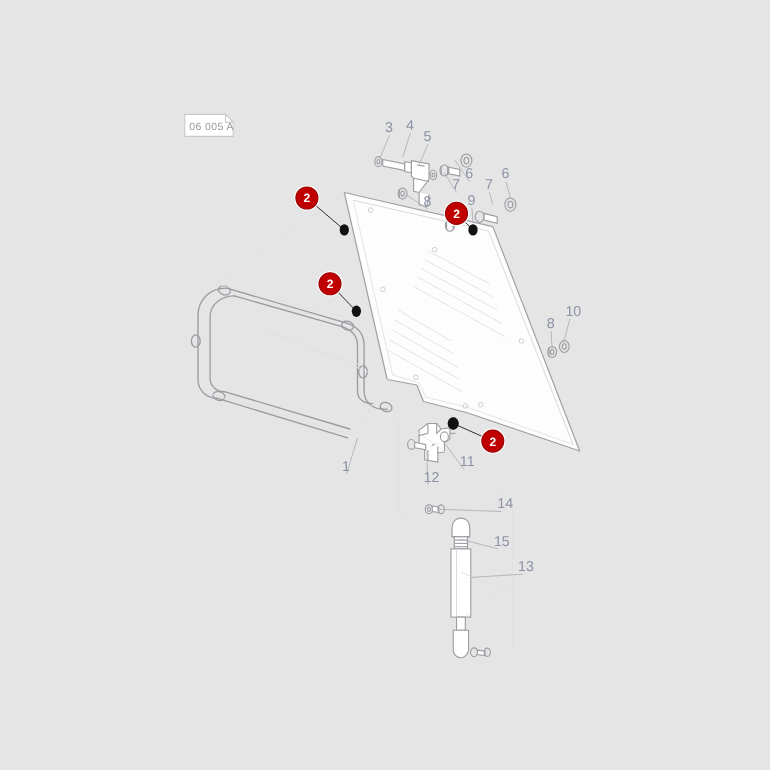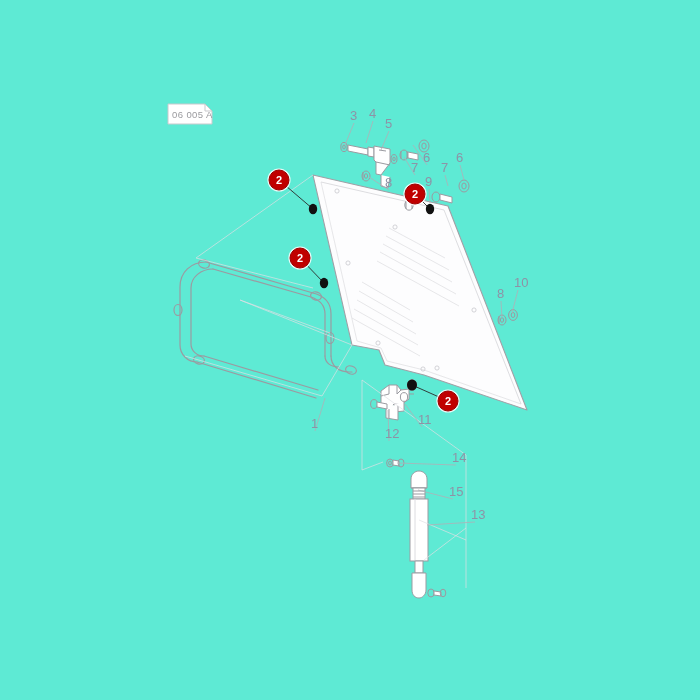--- a/index.html
+++ b/index.html
@@ -8,21 +8,21 @@
     padding: 0;
     background: #ffffff;
   }
   body {
     font-family: "Liberation Sans", sans-serif;
   }
   #stage {
     position: relative;
     width: 700px;
     height: 700px;
-    background: #5eead4;
+    background: #e5e5e5;
     overflow: hidden;
   }
   #diagram-svg {
     position: absolute;
     left: 0;
     top: 0;
     width: 700px;
     height: 700px;
   }
   .ref-box-text {

